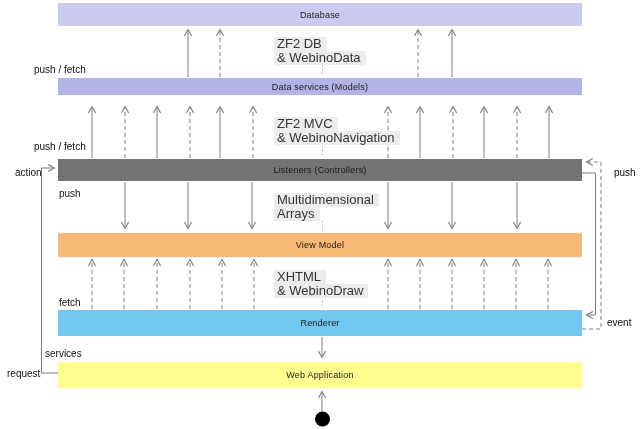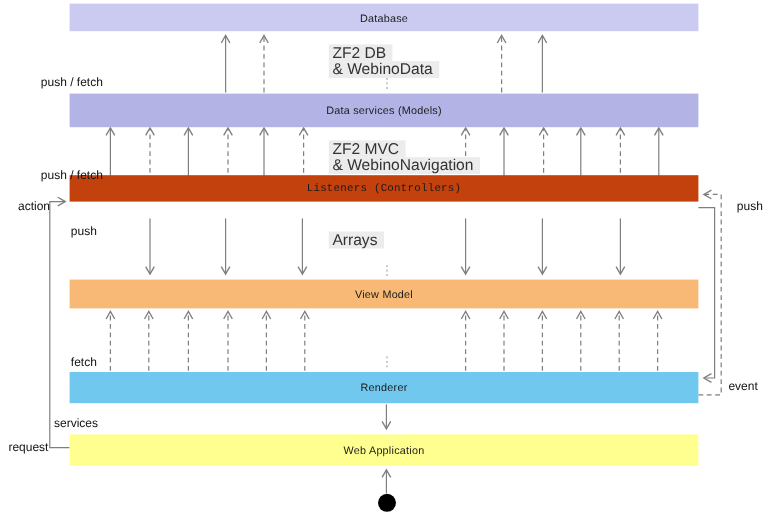--- a/index.html
+++ b/index.html
@@ -7,22 +7,22 @@
     position:relative;width:640px;height:429px;background:#ffffff;
     font-family:"Liberation Sans", sans-serif;overflow:hidden;
   }
   svg.wires{position:absolute;left:0;top:0;width:640px;height:429px;}
   .layer{
     position:absolute;left:58px;width:524px;
     display:flex;align-items:center;justify-content:center;
     font-size:9px;color:#1a1a1a;letter-spacing:.2px;text-align:center;
   }
   .layer-database{top:3px;height:23px;background:#cbcbf2;}
-  .layer-models{top:78px;height:28px;background:#b3b3e6;}
-  .layer-listeners{top:146px;height:22px;background:#c2410c;font-family:Liberation Mono, monospace;}
+  .layer-models{top:78px;height:17px;background:#b3b3e6;}
+  .layer-listeners{top:159px;height:22px;background:#737373;}
   .layer-viewmodel{top:233px;height:24px;background:#f8b876;}
   .layer-renderer{top:310px;height:26px;background:#70c8ee;}
   .layer-webapp{top:362px;height:26px;background:#ffff8f;}
   .tech-label{
     position:absolute;left:274px;font-size:13px;line-height:13px;color:#333;
   }
   .tech-label span{display:table;background:#ececec;padding:0 5px 1px 3px;white-space:nowrap;}
   .side-label{
     position:absolute;font-size:10px;color:#111;white-space:nowrap;
   }
@@ -125,21 +125,26 @@
 
   <div class="tech-label" style="top:37px">
     <span>ZF2 DB</span>
     <span>&amp; WebinoData</span>
   </div>
   <div class="tech-label" style="top:117px">
     <span>ZF2 MVC</span>
     <span>&amp; WebinoNavigation</span>
   </div>
   <div class="tech-label" style="top:193px">
+    <span>Multidimensional</span>
     <span>Arrays</span>
+  </div>
+  <div class="tech-label" style="top:270px">
+    <span>XHTML</span>
+    <span>&amp; WebinoDraw</span>
   </div>
 
   <div class="side-label" style="left:34px;top:64px">push / fetch</div>
   <div class="side-label" style="left:34px;top:141px">push / fetch</div>
   <div class="side-label" style="left:15px;top:167px">action</div>
   <div class="side-label" style="left:59px;top:188px">push</div>
   <div class="side-label" style="left:59px;top:297px">fetch</div>
   <div class="side-label" style="left:45px;top:348px">services</div>
   <div class="side-label" style="left:7px;top:368px">request</div>
   <div class="side-label" style="left:614px;top:167px">push</div>

